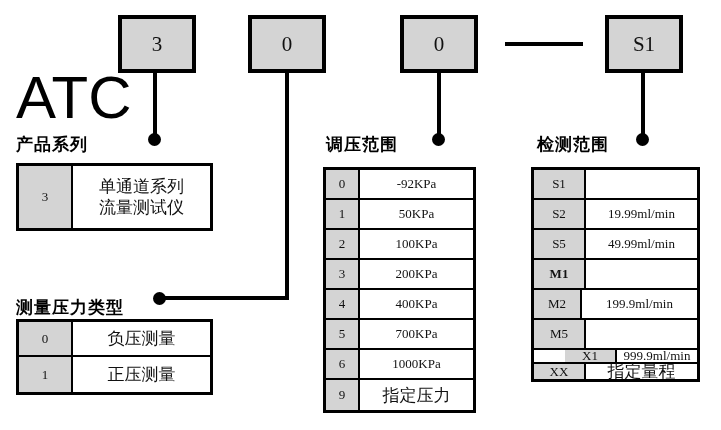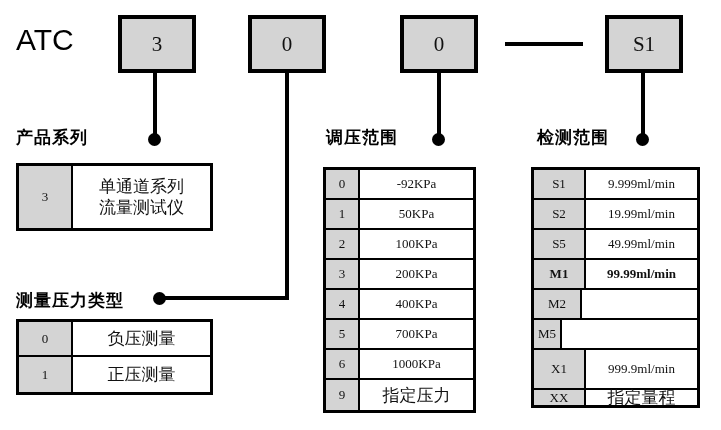--- a/index.html
+++ b/index.html
@@ -16,25 +16,26 @@
     width: 721px;
     height: 430px;
     background: #ffffff;
     overflow: hidden;
   }
 
   
   .brand {
     position: absolute;
     font-family: "Liberation Sans", "DejaVu Sans", sans-serif;
-    font-size: 30px;
+    font-size: 60px;
     line-height: 1;
     color: #000;
     letter-spacing: 0px;
     white-space: nowrap;
+    margin-top: 43px;
   }
   .codebox {
     position: absolute;
     box-sizing: border-box;
     background: #d4d4d4;
     border: 4px solid #000000;
     display: flex;
     align-items: center;
     justify-content: center;
     font-family: "Liberation Serif", "DejaVu Serif", serif;
@@ -68,20 +69,21 @@
 
   
   .caption {
     position: absolute;
     font-family: "Liberation Serif", "DejaVu Serif", serif;
     font-weight: bold;
     font-size: 17px;
     color: #000;
     white-space: nowrap;
     letter-spacing: 1px;
+    margin-top: 7px;
   }
 
   
   .tbl {
     position: absolute;
     box-sizing: border-box;
     border: 3px solid #000000;
     background: #ffffff;
     border-collapse: collapse;
   }
@@ -223,41 +225,40 @@
     </div>
     <div class="row" style="height:30px;">
       <div class="c-code" style="width:34px;">9</div>
       <div class="c-desc cjk">指定压力</div>
     </div>
   </div>
 
   <div class="tbl" style="left:531px; top:167px; width:169px;">
     <div class="row" style="height:30px;">
       <div class="c-code" style="width:52px;">S1</div>
-      <div class="c-desc">9.999ml/min</div>
     </div>
     <div class="row" style="height:30px;">
       <div class="c-code" style="width:52px;">S2</div>
       <div class="c-desc">19.99ml/min</div>
     </div>
     <div class="row" style="height:30px;">
       <div class="c-code" style="width:52px;">S5</div>
       <div class="c-desc">49.99ml/min</div>
     </div>
     <div class="row" style="height:30px;font-weight:bold;">
       <div class="c-code" style="width:52px;">M1</div>
-      <div class="c-desc">99.99ml/min</div>
     </div>
     <div class="row" style="height:30px;">
       <div class="c-code" style="width:48px;">M2</div>
-    </div>
-    <div class="row" style="height:30px;">
-      <div class="c-code" style="width:28px;">M5</div>
-    </div>
-    <div class="row" style="height:40px;">
+      <div class="c-desc">199.9ml/min</div>
+    </div>
+    <div class="row" style="height:30px;">
+      <div class="c-code" style="width:52px;">M5</div>
+    </div>
+    <div class="row" style="height:14px;padding-left:31px;">
       <div class="c-code" style="width:52px;">X1</div>
       <div class="c-desc">999.9ml/min</div>
     </div>
     <div class="row" style="height:15px;">
       <div class="c-code" style="width:52px;">XX</div>
       <div class="c-desc cjk">指定量程</div>
     </div>
   </div>
 
 </div>

